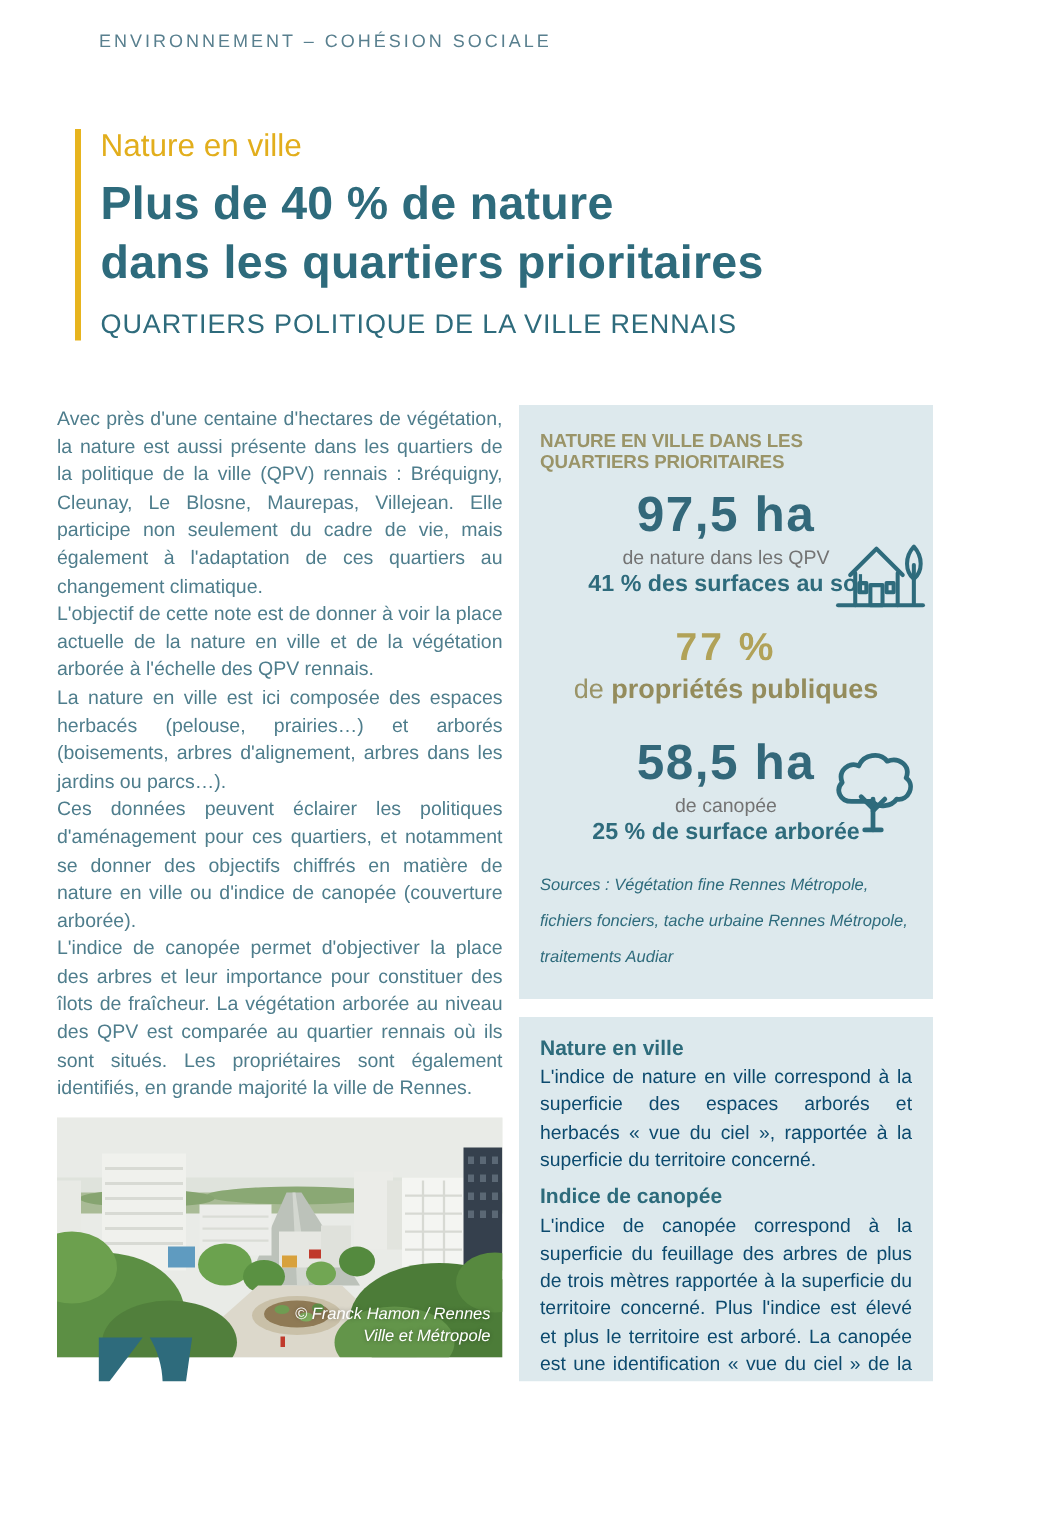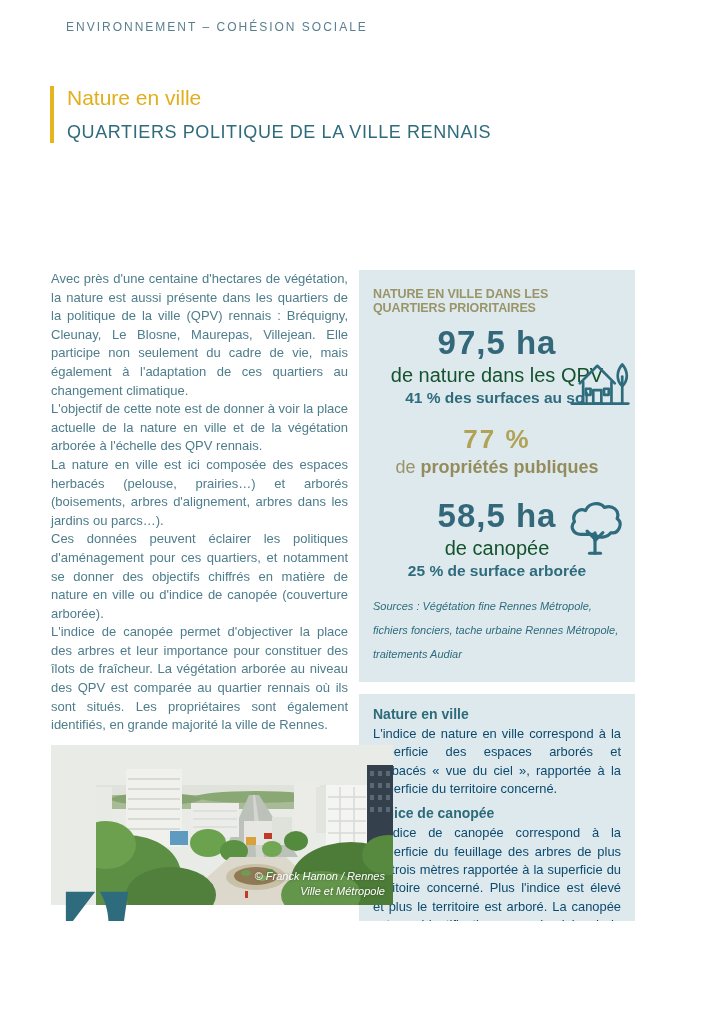--- a/index.html
+++ b/index.html
@@ -14,41 +14,41 @@
   }
   
   .title-block{
     position:absolute;left:50px;top:86px;width:560px;
     border-left:4px solid #e7b41e;padding-left:13px;
   }
   .eyebrow{font-size:21px;color:#e2ae1c;font-weight:400;margin:0 0 6px 0;}
   .heading{margin:0;font-size:31px;line-height:1.26;font-weight:bold;color:#2e6b7c;letter-spacing:.2px;}
   .subtitle{margin-top:12px;font-size:18px;color:#2e6b7c;letter-spacing:.6px;font-weight:400;}
   
-  .content{position:absolute;left:51px;top:270px;width:584px;display:flex;gap:11px;}
+  .content{position:absolute;left:38px;top:270px;width:584px;display:flex;gap:11px;}
   .col-left{width:297px;}
   .col-right{width:276px;}
   .col-left p{
     margin:0;font-size:13px;line-height:18.6px;color:#4e7d8c;text-align:justify;
   }
   
-  .photo{position:relative;width:297px;height:160px;margin-top:10px;overflow:hidden;background:#e9ebe7;padding-left:45px;}
+  .photo{position:relative;width:297px;height:160px;margin-top:10px;overflow:hidden;background:#e9ebe7;}
   .photo svg{display:block;}
   .photo-credit{
     position:absolute;right:8px;bottom:6px;text-align:right;color:#ffffff;
     font-style:italic;font-size:11px;line-height:15px;text-shadow:0 0 3px rgba(0,0,0,.35);
   }
   
   .stats-box{
     position:relative;background:#dde9ed;padding:17px 14px 16px 14px;box-sizing:border-box;width:276px;
   }
   .stats-title{font-size:12.5px;font-weight:bold;color:#9a9468;letter-spacing:-0.1px;margin-bottom:10px;}
   .stat{text-align:center;}
   .stat-value{font-size:33px;font-weight:bold;color:#33687a;letter-spacing:1px;line-height:1.1;}
-  .stat-label{font-size:20px;color:#14532d;margin-top:3px;}
+  .stat-label{font-size:13px;color:#737373;margin-top:3px;}
   .stat-sublabel{font-size:15.5px;font-weight:bold;color:#2e6b7c;margin-top:2px;}
   .stat2{margin-top:18px;}
   .stat2 .stat-value{font-size:26px;color:#b1a258;letter-spacing:2px;}
   .stat2 .stat-label{font-size:18px;color:#9a9468;}
   .stat2 .stat-label b{font-weight:bold;color:#948c5c;}
   .stat2 .stat-sublabel{font-weight:400;color:#b3ab84;font-size:15px;}
   .stat3{margin-top:20px;}
   .icon-house{position:absolute;right:4px;top:86px;}
   .icon-tree{position:absolute;right:8px;top:228px;}
   .sources{
@@ -73,20 +73,21 @@
 </style>
 </head>
 <body>
 
 <div class="page">
 
   <div class="kicker">ENVIRONNEMENT – COHÉSION SOCIALE</div>
 
   <div class="title-block">
     <div class="eyebrow">Nature en ville</div>
+    <h1 class="heading"><span>Plus de 40 % de nature</span><br><span>dans les quartiers prioritaires</span></h1>
     <div class="subtitle">QUARTIERS POLITIQUE DE LA VILLE RENNAIS</div>
   </div>
 
   <div class="content">
 
     <div class="col-left">
       <p>Avec près d'une centaine d'hectares de végétation, la nature est aussi présente dans les quartiers de la politique de la ville (QPV) rennais : Bréquigny, Cleunay, Le Blosne, Maurepas, Villejean. Elle participe non seulement du cadre de vie, mais également à l'adaptation de ces quartiers au changement climatique.</p>
       <p>L'objectif de cette note est de donner à voir la place actuelle de la nature en ville et de la végétation arborée à l'échelle des QPV rennais.</p>
       <p>La nature en ville est ici composée des espaces herbacés (pelouse, prairies…) et arborés (boisements, arbres d'alignement, arbres dans les jardins ou parcs…).</p>
       <p>Ces données peuvent éclairer les politiques d'aménagement pour ces quartiers, et notamment se donner des objectifs chiffrés en matière de nature en ville ou d'indice de canopée (couverture arborée).</p>

